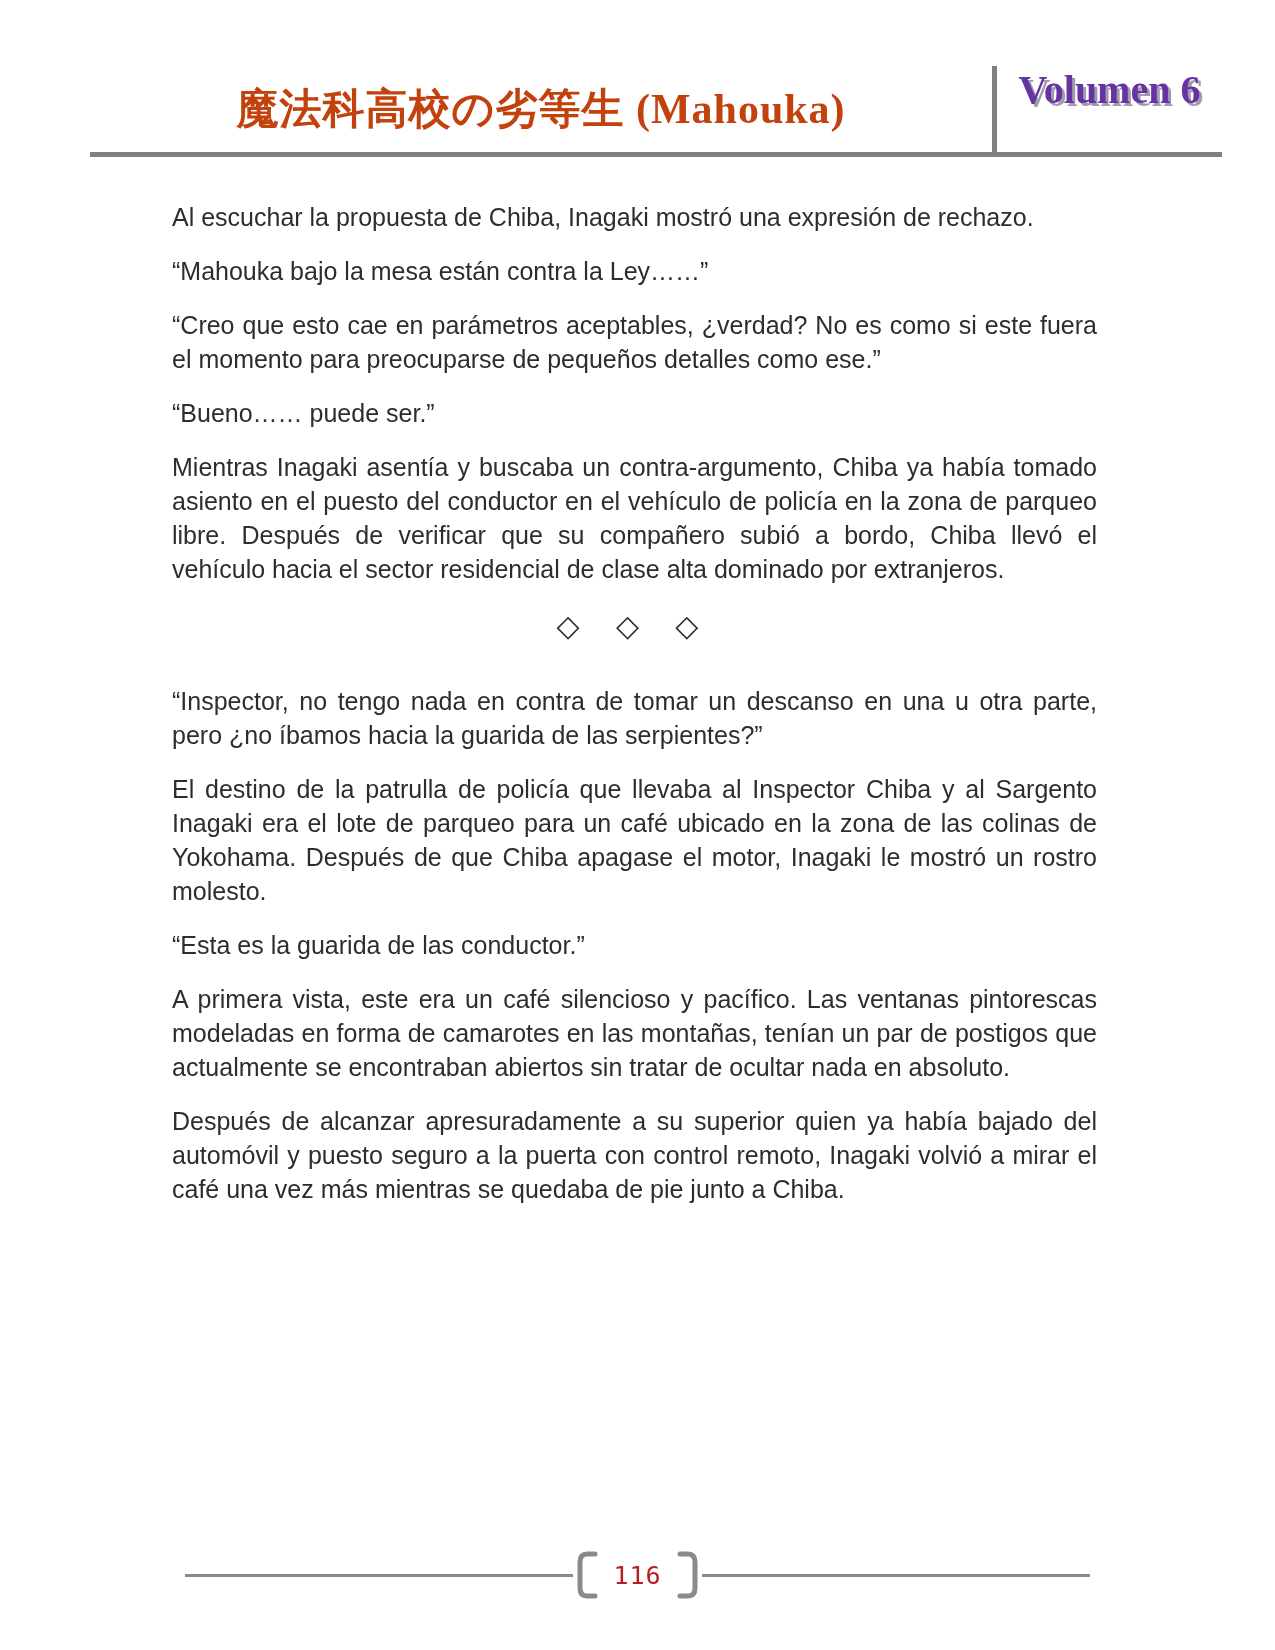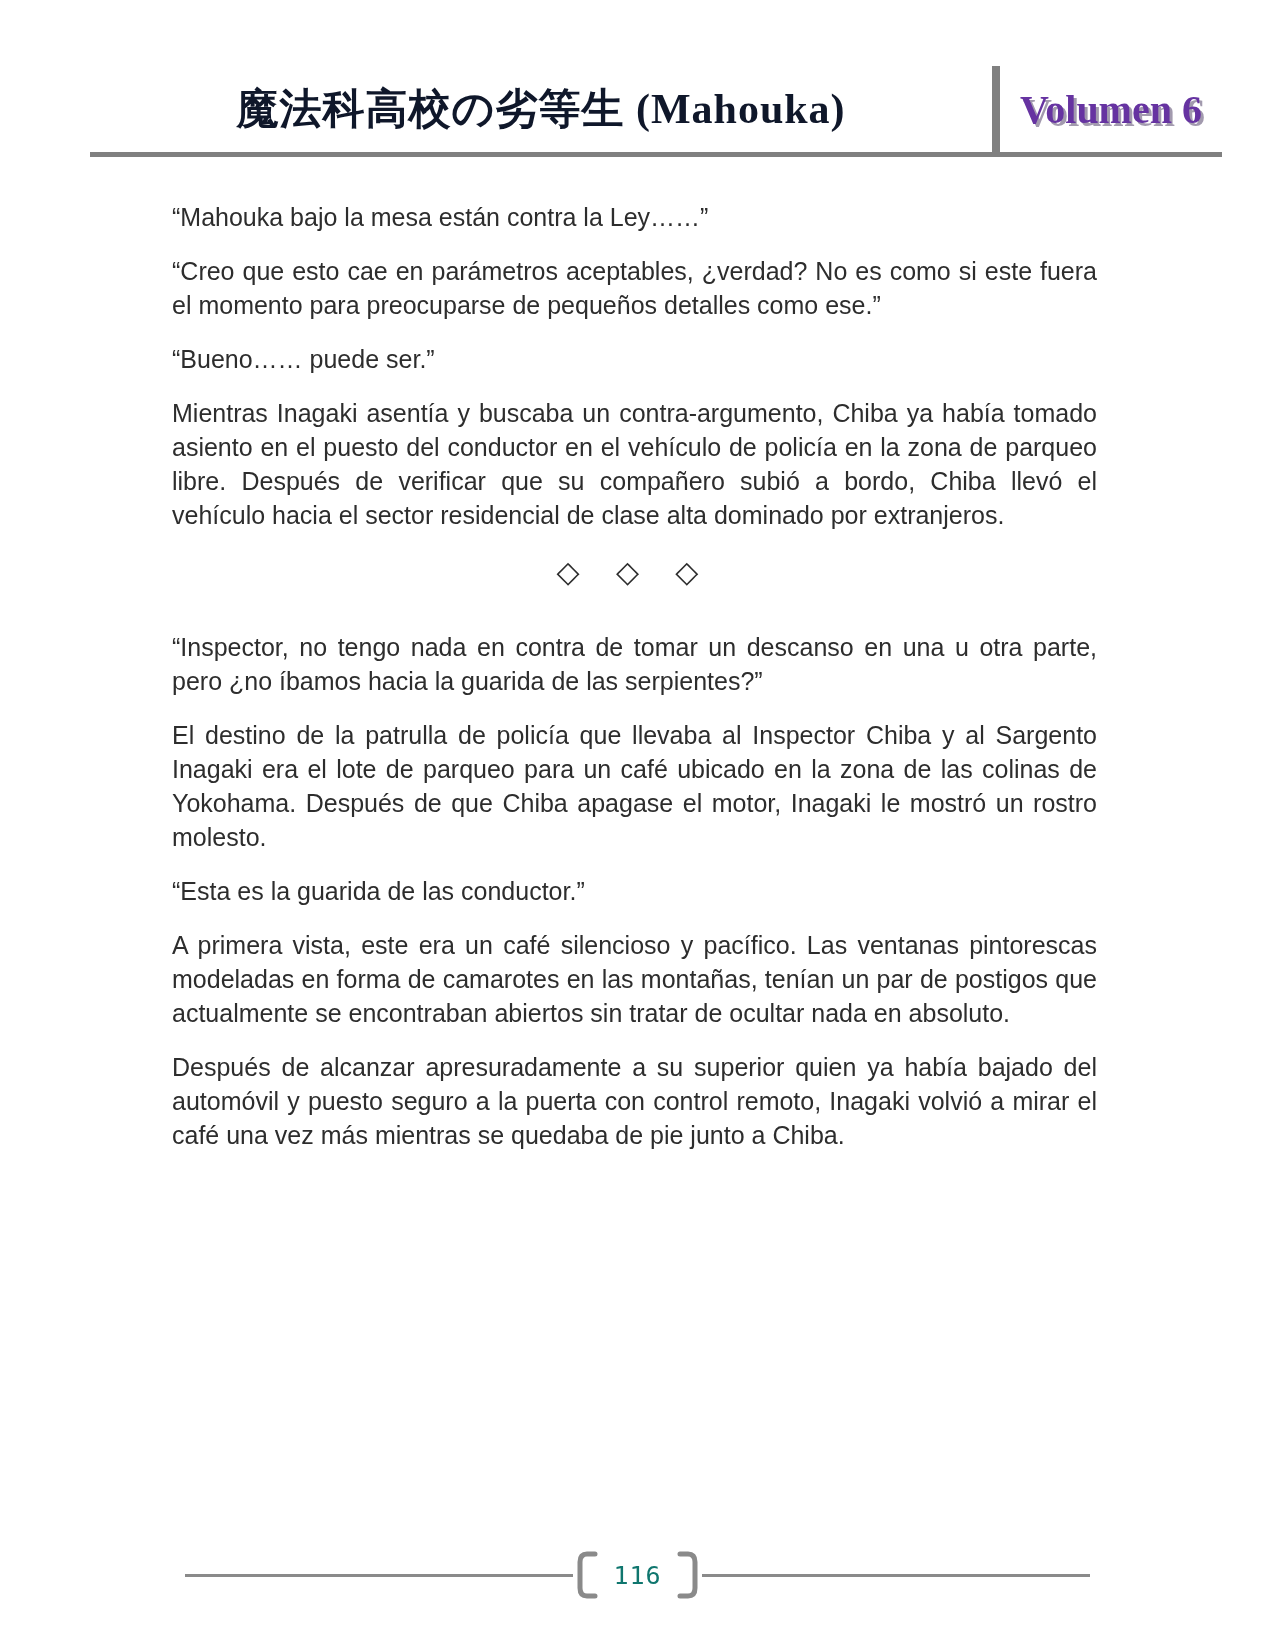--- a/index.html
+++ b/index.html
@@ -27,30 +27,29 @@
     height: 86px;
   }
   .header-title-cell {
     width: 902px;
     text-align: center;
   }
   .book-title {
     font-family: "Liberation Serif", "DejaVu Serif", serif;
     font-weight: bold;
     font-size: 42px;
-    color: #0f172a;
+    color: #c2410c;
     letter-spacing: 1px;
     white-space: nowrap;
   }
   .header-volume-cell {
     width: 230px;
-    border-left: 8px solid #ec4899;
+    border-left: 5px solid #ec4899;
     height: 86px;
     display: flex;
-    align-items: center;
     justify-content: center;
   }
   .volume-label {
     font-family: "Liberation Serif", "DejaVu Serif", serif;
     font-weight: bold;
     font-size: 40px;
     color: #6633A1;
     text-shadow: 3px 3px 0 #a29aae;
     white-space: nowrap;
   }
@@ -97,21 +96,21 @@
     flex: 1;
     height: 3px;
     background: #8a8a8a;
   }
   .footer-bracket { flex: 0 0 auto; display: block; }
   .page-number-box {
     flex: 0 0 auto;
     padding: 0 14px;
     font-family: "DejaVu Sans Mono", "Liberation Mono", monospace;
     font-size: 25px;
-    color: #0f766e;
+    color: #b91c1c;
     letter-spacing: 1px;
   }
 </style>
 </head>
 <body>
 
 <div class="page">
 
   <div class="header">
     <div class="header-row">
@@ -119,20 +118,21 @@
         <span class="book-title">魔法科高校の劣等生 (Mahouka)</span>
       </div>
       <div class="header-volume-cell" style="border-left-color: rgb(128, 128, 128);">
         <span class="volume-label" style="color: rgb(102, 51, 161);">Volumen 6</span>
       </div>
     </div>
     <div class="header-rule" style="background: rgb(128, 128, 128);"></div>
   </div>
 
   <div class="content" id="body-content" style="color: rgb(45, 45, 45);">
+      <p class="text">Al escuchar la propuesta de Chiba, Inagaki mostró una expresión de rechazo.</p>
       <p class="text">“Mahouka bajo la mesa están contra la Ley……”</p>
       <p class="text">“Creo que esto cae en parámetros aceptables, ¿verdad? No es como si este fuera el momento para preocuparse de pequeños detalles como ese.”</p>
       <p class="text">“Bueno…… puede ser.”</p>
       <p class="text">Mientras Inagaki asentía y buscaba un contra-argumento, Chiba ya había tomado asiento en el puesto del conductor en el vehículo de policía en la zona de parqueo libre. Después de verificar que su compañero subió a bordo, Chiba llevó el vehículo hacia el sector residencial de clase alta dominado por extranjeros.</p>
       <p class="divider">◇ ◇ ◇</p>
       <p class="text">“Inspector, no tengo nada en contra de tomar un descanso en una u otra parte, pero ¿no íbamos hacia la guarida de las serpientes?”</p>
       <p class="text">El destino de la patrulla de policía que llevaba al Inspector Chiba y al Sargento Inagaki era el lote de parqueo para un café ubicado en la zona de las colinas de Yokohama. Después de que Chiba apagase el motor, Inagaki le mostró un rostro molesto.</p>
       <p class="text">“Esta es la guarida de las conductor.”</p>
       <p class="text">A primera vista, este era un café silencioso y pacífico. Las ventanas pintorescas modeladas en forma de camarotes en las montañas, tenían un par de postigos que actualmente se encontraban abiertos sin tratar de ocultar nada en absoluto.</p>
       <p class="text">Después de alcanzar apresuradamente a su superior quien ya había bajado del automóvil y puesto seguro a la puerta con control remoto, Inagaki volvió a mirar el café una vez más mientras se quedaba de pie junto a Chiba.</p>

